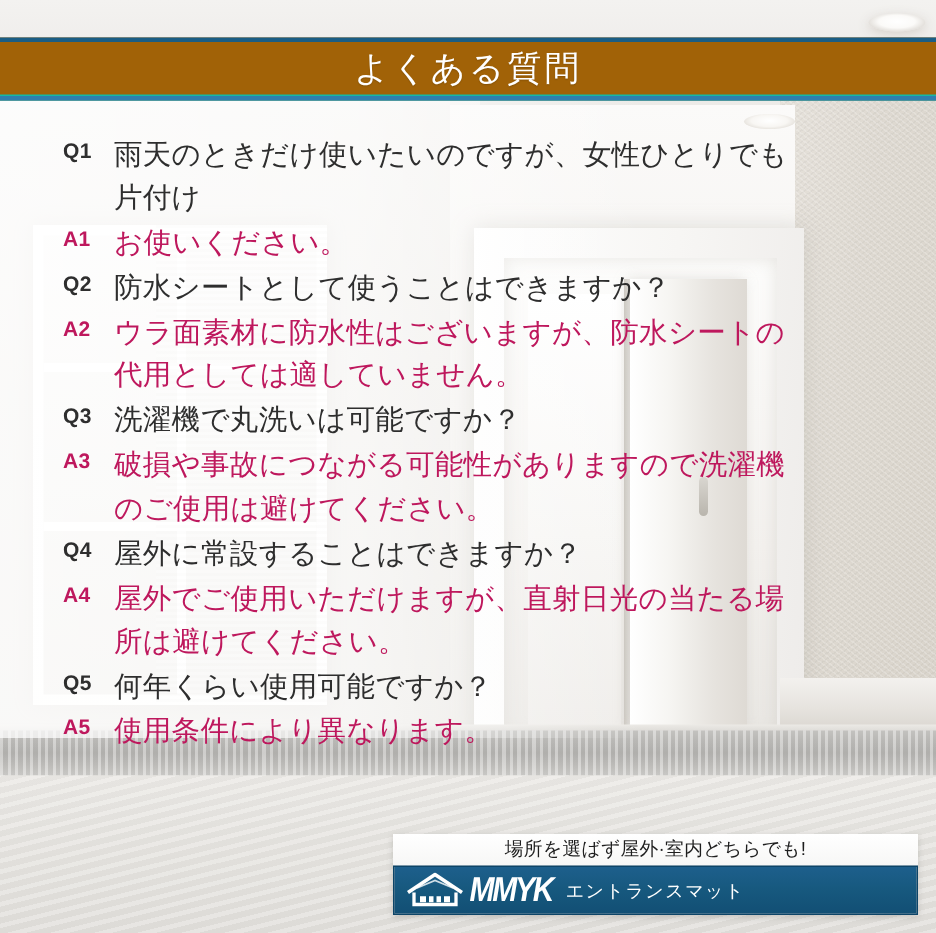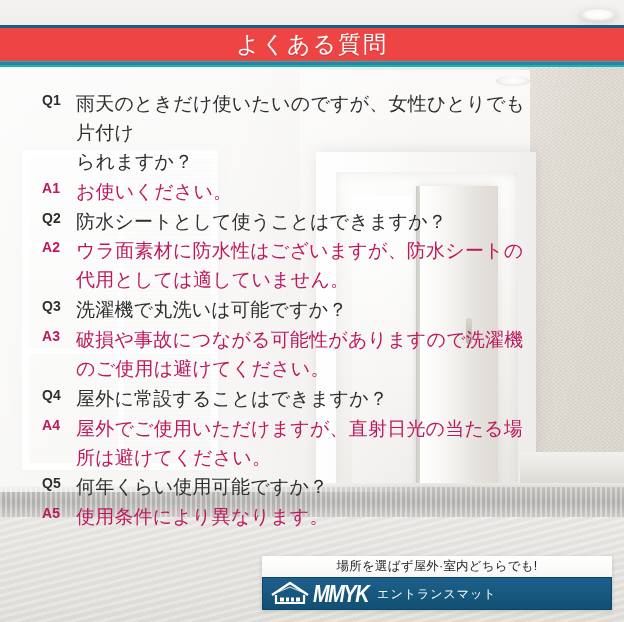--- a/index.html
+++ b/index.html
@@ -166,23 +166,23 @@
   .wash {
     position: absolute;
     left: 0; top: 62px; width: 430px; height: 430px;
     background: linear-gradient(90deg, rgba(255,255,255,.72) 0%, rgba(255,255,255,.60) 55%, rgba(255,255,255,0) 100%);
   }
 
   
   .header-band {
     position: absolute;
     left: 0; top: 25px; width: 624px; height: 42px;
-    background: #ef4444;
+    background: #a16207;
     border-top: 3px solid #1a5d84;
-    border-bottom: 6px solid #14b8a6;
+    border-bottom: 4px solid #14b8a6;
     box-sizing: border-box;
     display: flex;
     align-items: center;
     justify-content: center;
   }
   .header-band .rule-under {
     position: absolute;
     left: 0; bottom: -4px; width: 624px; height: 3px;
     background: #2f7fae;
   }
@@ -306,21 +306,20 @@
     <div class="header-title">よくある質問</div>
     <div class="rule-under"></div>
   </div>
 
   <div class="faq">
 
     <div class="qa-line q">
       <span class="qa-tag">Q1</span>
       <span class="qa-body">
         <span class="l1">雨天のときだけ使いたいのですが、女性ひとりでも片付け</span>
-        <span class="l2">られますか？</span>
       </span>
     </div>
     <div class="qa-line a">
       <span class="qa-tag">A1</span>
       <span class="qa-body">
         <span class="l2">お使いください。</span>
       </span>
     </div>
 
     <div class="qa-line q">

